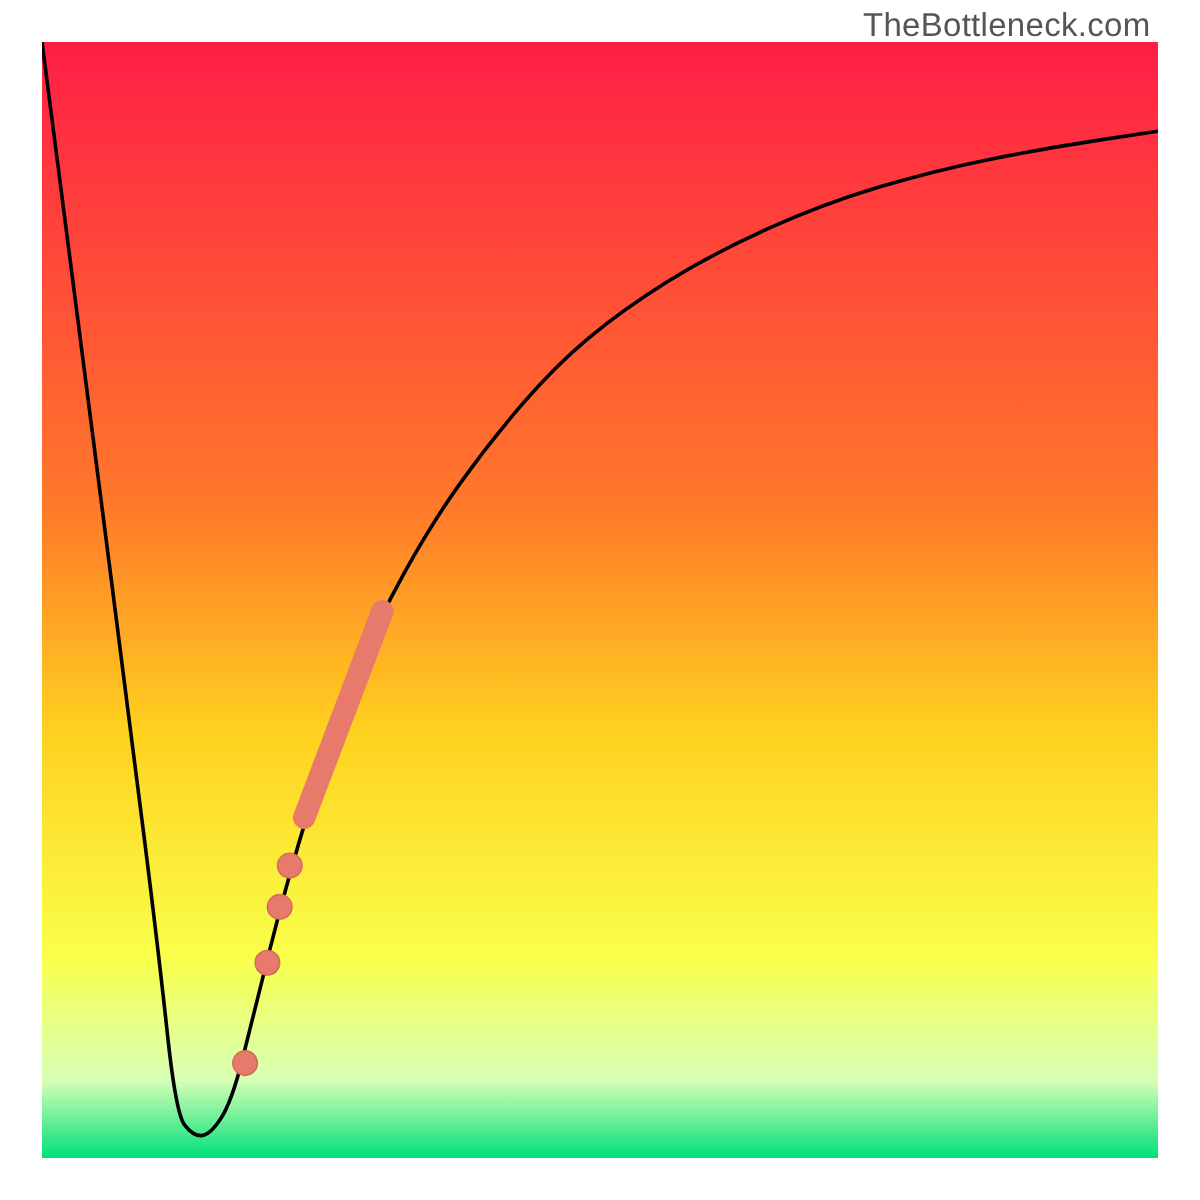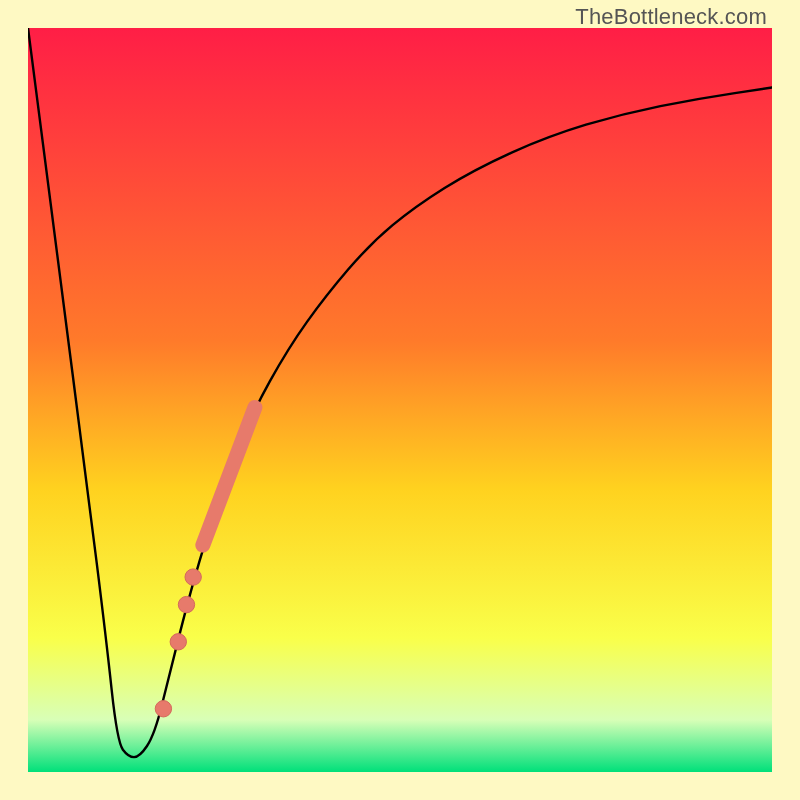--- a/index.html
+++ b/index.html
@@ -8,21 +8,21 @@
     width: 800px;
     height: 800px;
     overflow: hidden;
     background: #000;
     font-family: Arial, Helvetica, sans-serif;
   }
   .frame {
     position: absolute;
     left: 0; top: 0;
     width: 800px; height: 800px;
-    background: #fef9c3;
+    background: #ffffff;
   }
   .plot {
     position: absolute;
     left: 28px; top: 28px;
     width: 744px; height: 744px;
     overflow: hidden;
   }
   .watermark {
     position: absolute;
     top: 4px;

